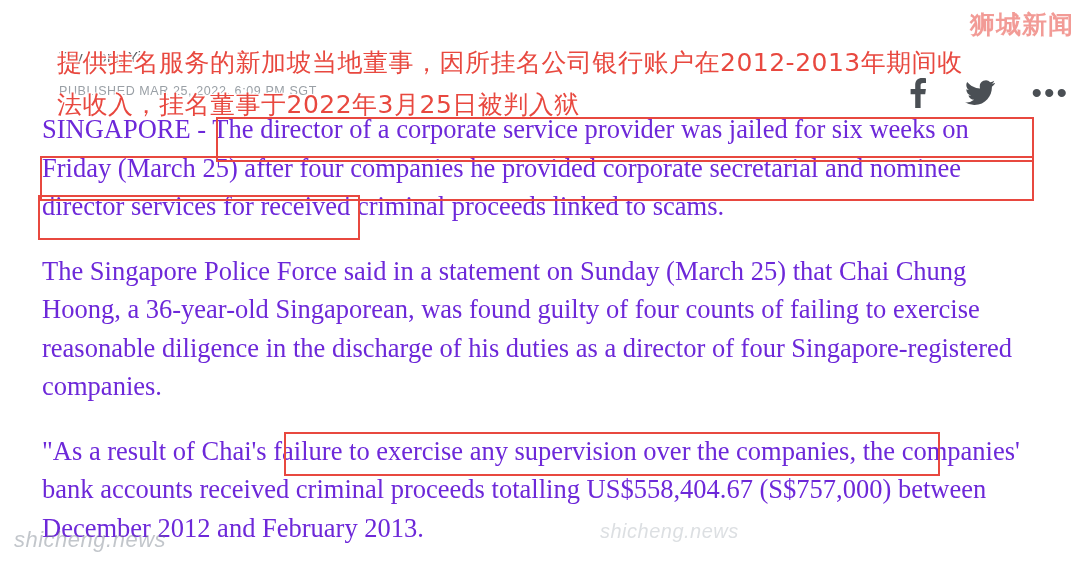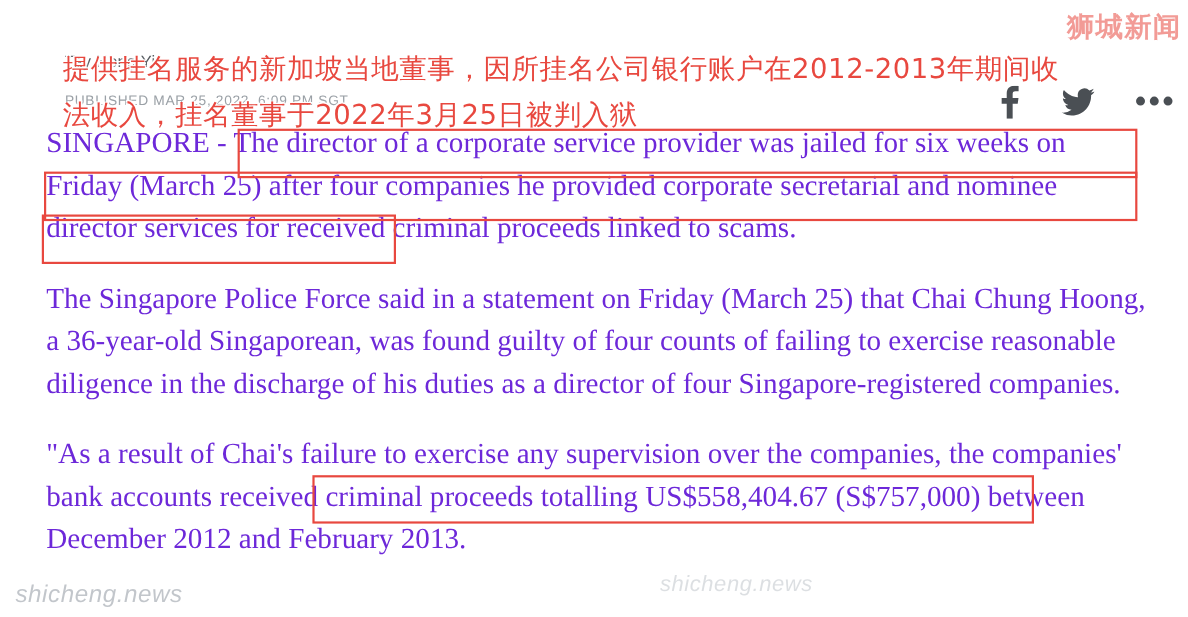--- a/index.html
+++ b/index.html
@@ -163,21 +163,21 @@
   <div class="cn-headline">提供挂名服务的新加坡当地董事，因所挂名公司银行账户在2012-2013年期间收
 法收入，挂名董事于2022年3月25日被判入狱</div>
 </div>
 
 <div class="wm-topright">狮城新闻</div>
 
 <div class="article">
   <p class="para">
     <span>SINGAPORE - </span><span>The director of a corporate service provider was jailed for six weeks on Friday (March 25) after four companies he provided corporate secretarial and nominee director services for received criminal proceeds linked to scams.</span>
   </p>
-  <p class="para">The Singapore Police Force said in a statement on Friday (March 25) that Chai Chung Hoong, a 36-year-old Singaporean, was found guilty of four counts of failing to exercise reasonable diligence in the discharge of his duties as a director of four Singapore-registered companies.</p>
+  <p class="para">The Singapore Police Force said in a statement on Sunday (March 25) that Chai Chung Hoong, a 36-year-old Singaporean, was found guilty of four counts of failing to exercise reasonable diligence in the discharge of his duties as a director of four Singapore-registered companies.</p>
   <p class="para">"As a result of Chai's failure to exercise any supervision over the companies, the companies' bank accounts received criminal proceeds totalling US$558,404.67 (S$757,000) between December 2012 and February 2013.</p>
 </div>
 
 <div class="redbox" style="left:216px; top:117px; width:814px; height:41px;"></div>
 <div class="redbox" style="left:40px; top:156px; width:990px; height:41px;"></div>
 <div class="redbox" style="left:38px; top:195px; width:318px; height:41px;"></div>
 <div class="redbox" style="left:284px; top:432px; width:652px; height:40px;"></div>
 
 <div class="wm-center">shicheng.news</div>
 <div class="wm-botleft">shicheng.news</div>

